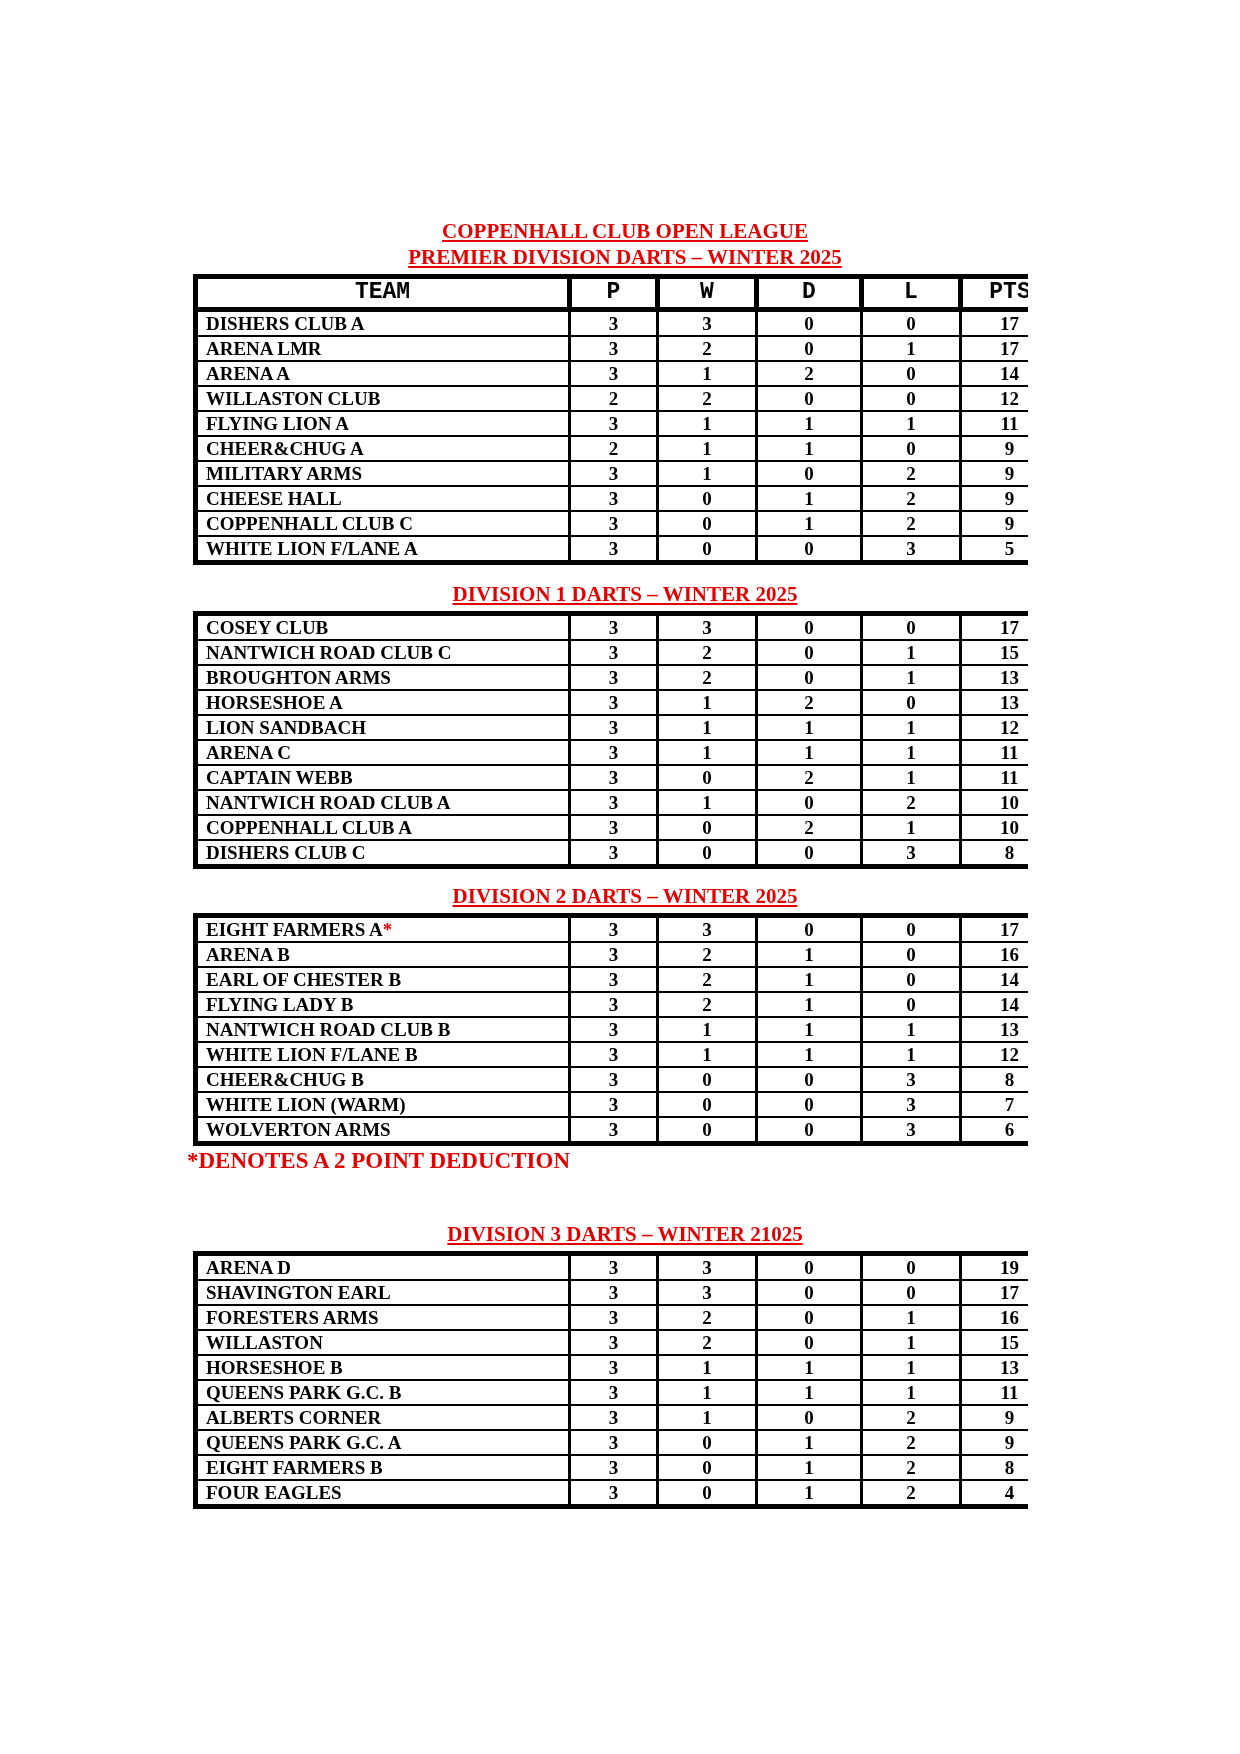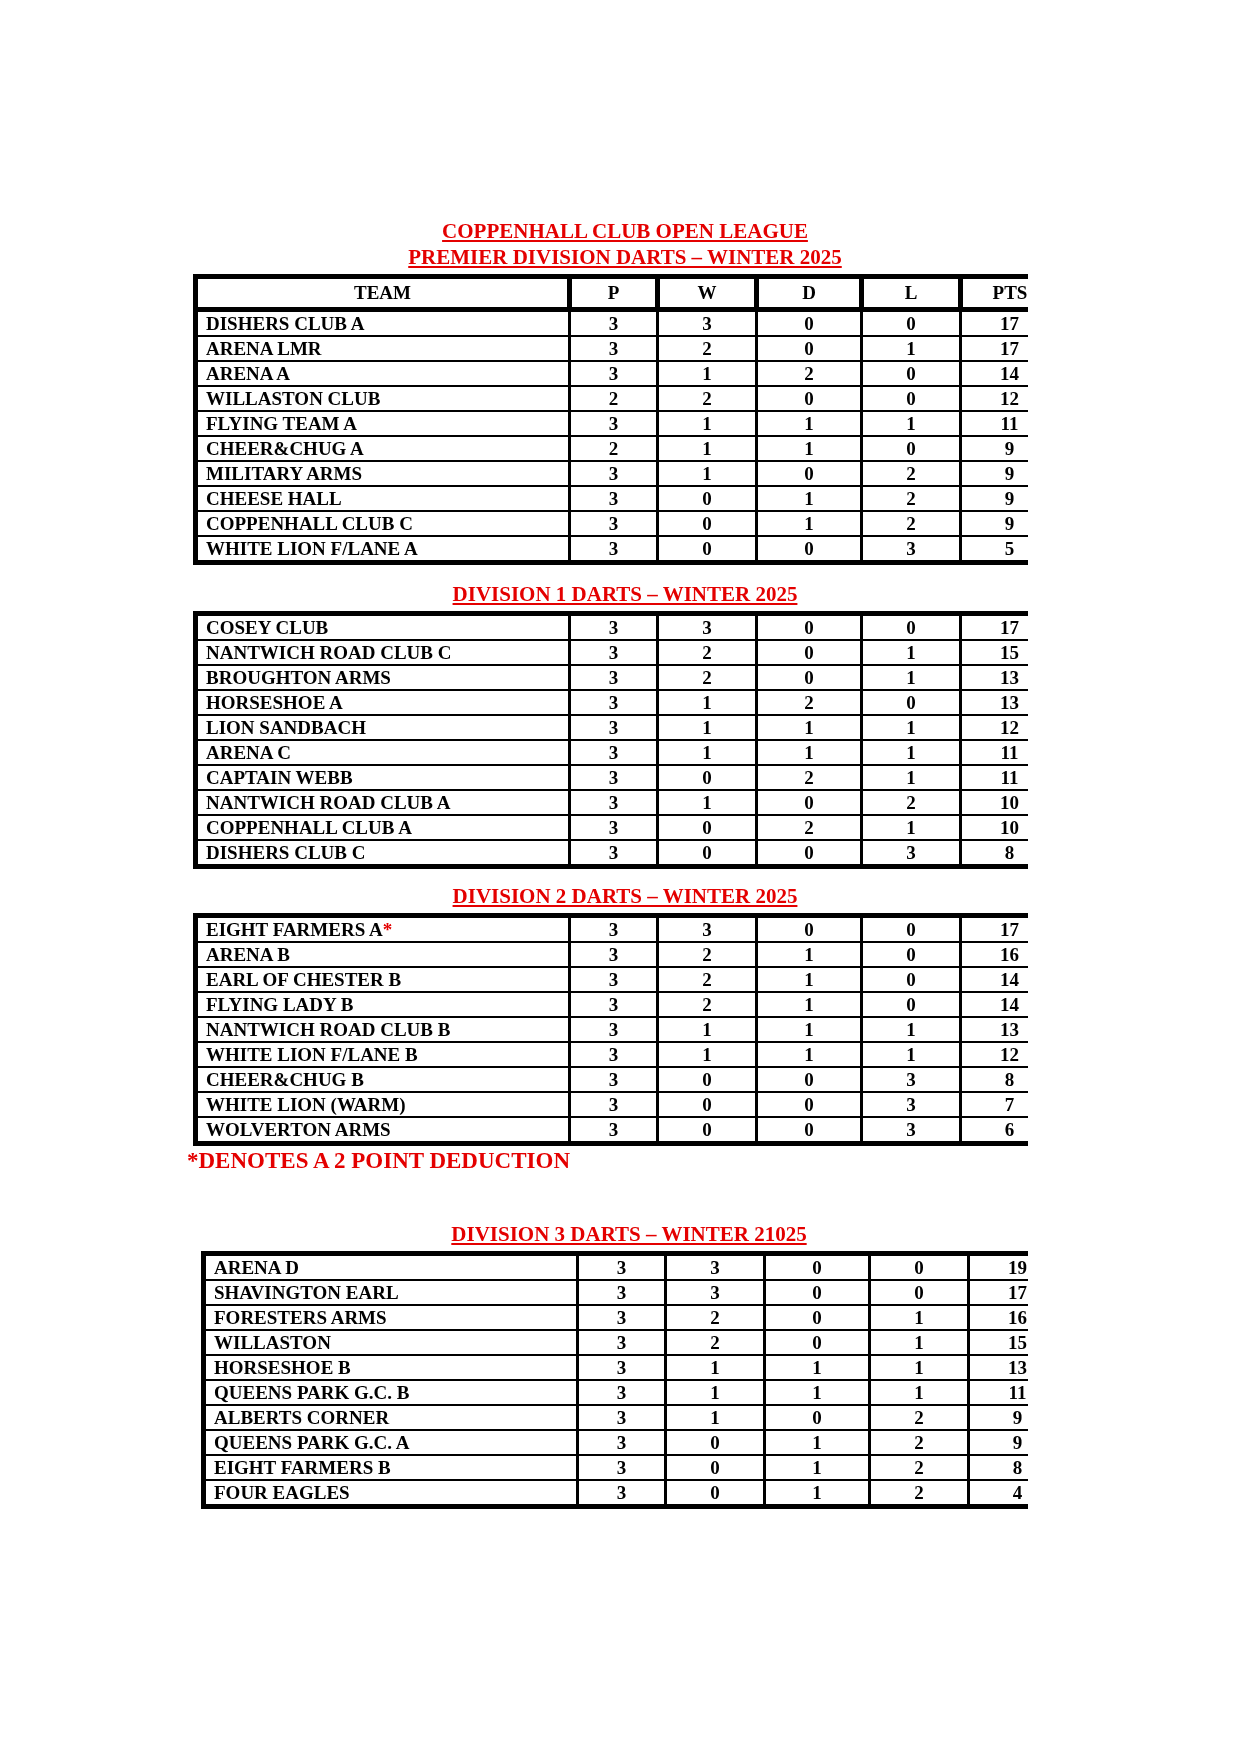--- a/index.html
+++ b/index.html
@@ -29,40 +29,41 @@
     text-decoration: underline;
     text-decoration-thickness: 2px;
     text-underline-offset: 2px;
     margin: 0 0 4px 0;
     white-space: nowrap;
   }
   .league-title { margin-bottom: 0; }
   section.division { display: block; }
   section.section-1 { margin-top: 16px; }
   section.section-2 { margin-top: 14px; }
-  section.section-3 { margin-top: 48px; margin-left: 8px; }
+  section.section-3 { margin-top: 48px; }
   table.league-table {
     border-collapse: collapse;
     table-layout: fixed;
     width: 864px;
     border: 5px solid var(--ink);
   }
   col.c-team { width: 374px; }
   col.c-p    { width: 88px;  }
   col.c-w    { width: 99px;  }
   col.c-d    { width: 105px; }
   col.c-l    { width: 99px;  }
   col.c-pts  { width: 99px;  }
   th {
     border: 5px solid var(--ink);
-    font-size: 19px;
+    font-size: 23px;
     line-height: 25px;
     padding: 1px 0 2px 0;
     text-align: center;
     font-weight: 700;
+    font-family: Liberation Mono, monospace;
   }
   th.team-head { text-align: center; }
   td {
     border: 2px solid var(--ink);
     border-left-width: 3px;
     border-right-width: 3px;
     font-size: 19px;
     line-height: 21px;
     height: 21px;
     padding: 1px 0 1px 0;
@@ -136,21 +137,21 @@
               </tr>
               <tr>
                 <td class="team"><span>WILLASTON CLUB</span></td>
                 <td>2</td>
                 <td>2</td>
                 <td>0</td>
                 <td>0</td>
                 <td>12</td>
               </tr>
               <tr>
-                <td class="team"><span>FLYING TEAM A</span></td>
+                <td class="team"><span>FLYING LION A</span></td>
                 <td>3</td>
                 <td>1</td>
                 <td>1</td>
                 <td>1</td>
                 <td>11</td>
               </tr>
               <tr>
                 <td class="team"><span>CHEER&amp;CHUG A</span></td>
                 <td>2</td>
                 <td>1</td>

